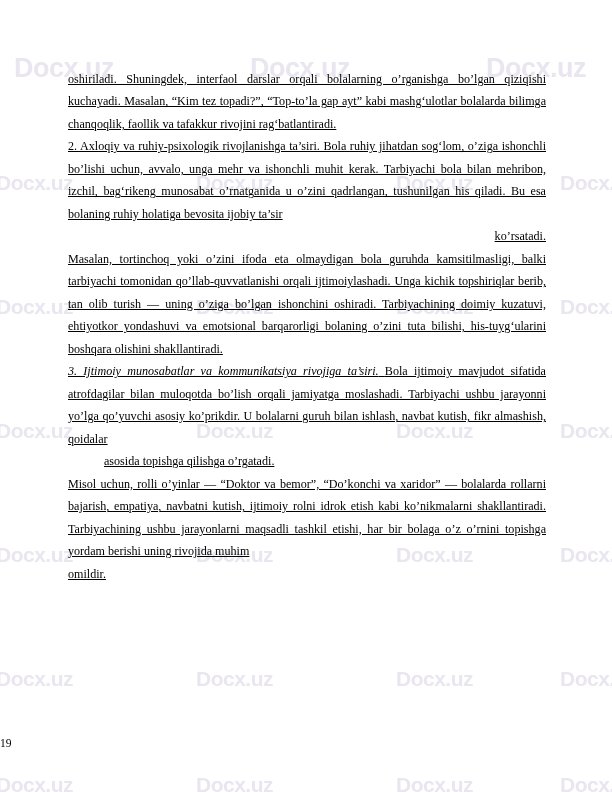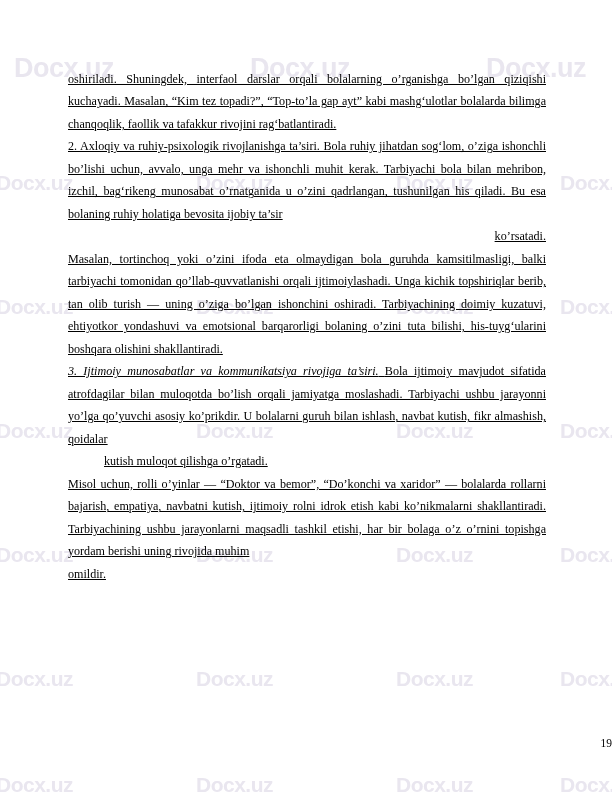--- a/index.html
+++ b/index.html
@@ -65,21 +65,21 @@
   }
   .right-line {
     display: block;
     text-align: left;
   }
   .pagenum {
     position: absolute;
     top: 737px;
     left: 0;
     width: 612px;
-    text-align: right;
+    text-align: left;
     font-size: 11.5px;
     color: #000;
     font-family: "Liberation Serif", serif;
     z-index: 2;
   }
   .nb { white-space: pre; }
 </style>
 </head>
 <body>
 
@@ -127,21 +127,21 @@
     <p class="para">2. Axloqiy va ruhiy-psixologik rivojlanishga ta’siri. Bola ruhiy jihatdan sog‘lom, o’ziga ishonchli bo’lishi uchun, avvalo, unga mehr va ishonchli muhit kerak. Tarbiyachi bola bilan mehribon, izchil, bag‘rikeng munosabat o’rnatganida u o’zini qadrlangan, tushunilgan his qiladi. Bu esa bolaning ruhiy holatiga bevosita ijobiy ta’sir</p>
     <p class="para center-line">ko’rsatadi.</p>
 
     <p class="para">Masalan, tortinchoq yoki o’zini ifoda eta olmaydigan bola guruhda kamsitilmasligi, balki tarbiyachi tomonidan qo’llab-quvvatlanishi orqali ijtimoiylashadi. Unga kichik topshiriqlar berib, tan olib turish — uning o’ziga bo’lgan ishonchini oshiradi. Tarbiyachining doimiy kuzatuvi, ehtiyotkor yondashuvi va emotsional barqarorligi bolaning o’zini tuta bilishi, his-tuyg‘ularini boshqara olishini shakllantiradi.</p>
 
     <p class="para">
       <span class="it">3. Ijtimoiy munosabatlar va kommunikatsiya rivojiga ta’siri.</span>
       <span>Bola ijtimoiy mavjudot sifatida atrofdagilar bilan muloqotda bo’lish orqali jamiyatga moslashadi. Tarbiyachi ushbu jarayonni yo’lga qo’yuvchi asosiy ko’prikdir. U bolalarni guruh bilan ishlash, navbat kutish, fikr almashish,</span>
       <span class="nb">qoidalar</span>
     </p>
-    <p class="para" style="padding-left:36px;">kutish muloqot qilishga o’rgatadi.</p>
+    <p class="para" style="padding-left:36px;">asosida topishga qilishga o’rgatadi.</p>
 
     <p class="para">Misol uchun, rolli o’yinlar — “Doktor va bemor”, “Do’konchi va xaridor” — bolalarda rollarni bajarish, empatiya, navbatni kutish, ijtimoiy rolni idrok etish kabi ko’nikmalarni shakllantiradi. Tarbiyachining ushbu jarayonlarni maqsadli tashkil etishi, har bir bolaga o’z o’rnini topishga yordam berishi uning rivojida muhim</p>
     <p class="para right-line">omildir.</p>
 
 
   </div>
 
   <div class="pagenum">19</div>
 </div>
 

